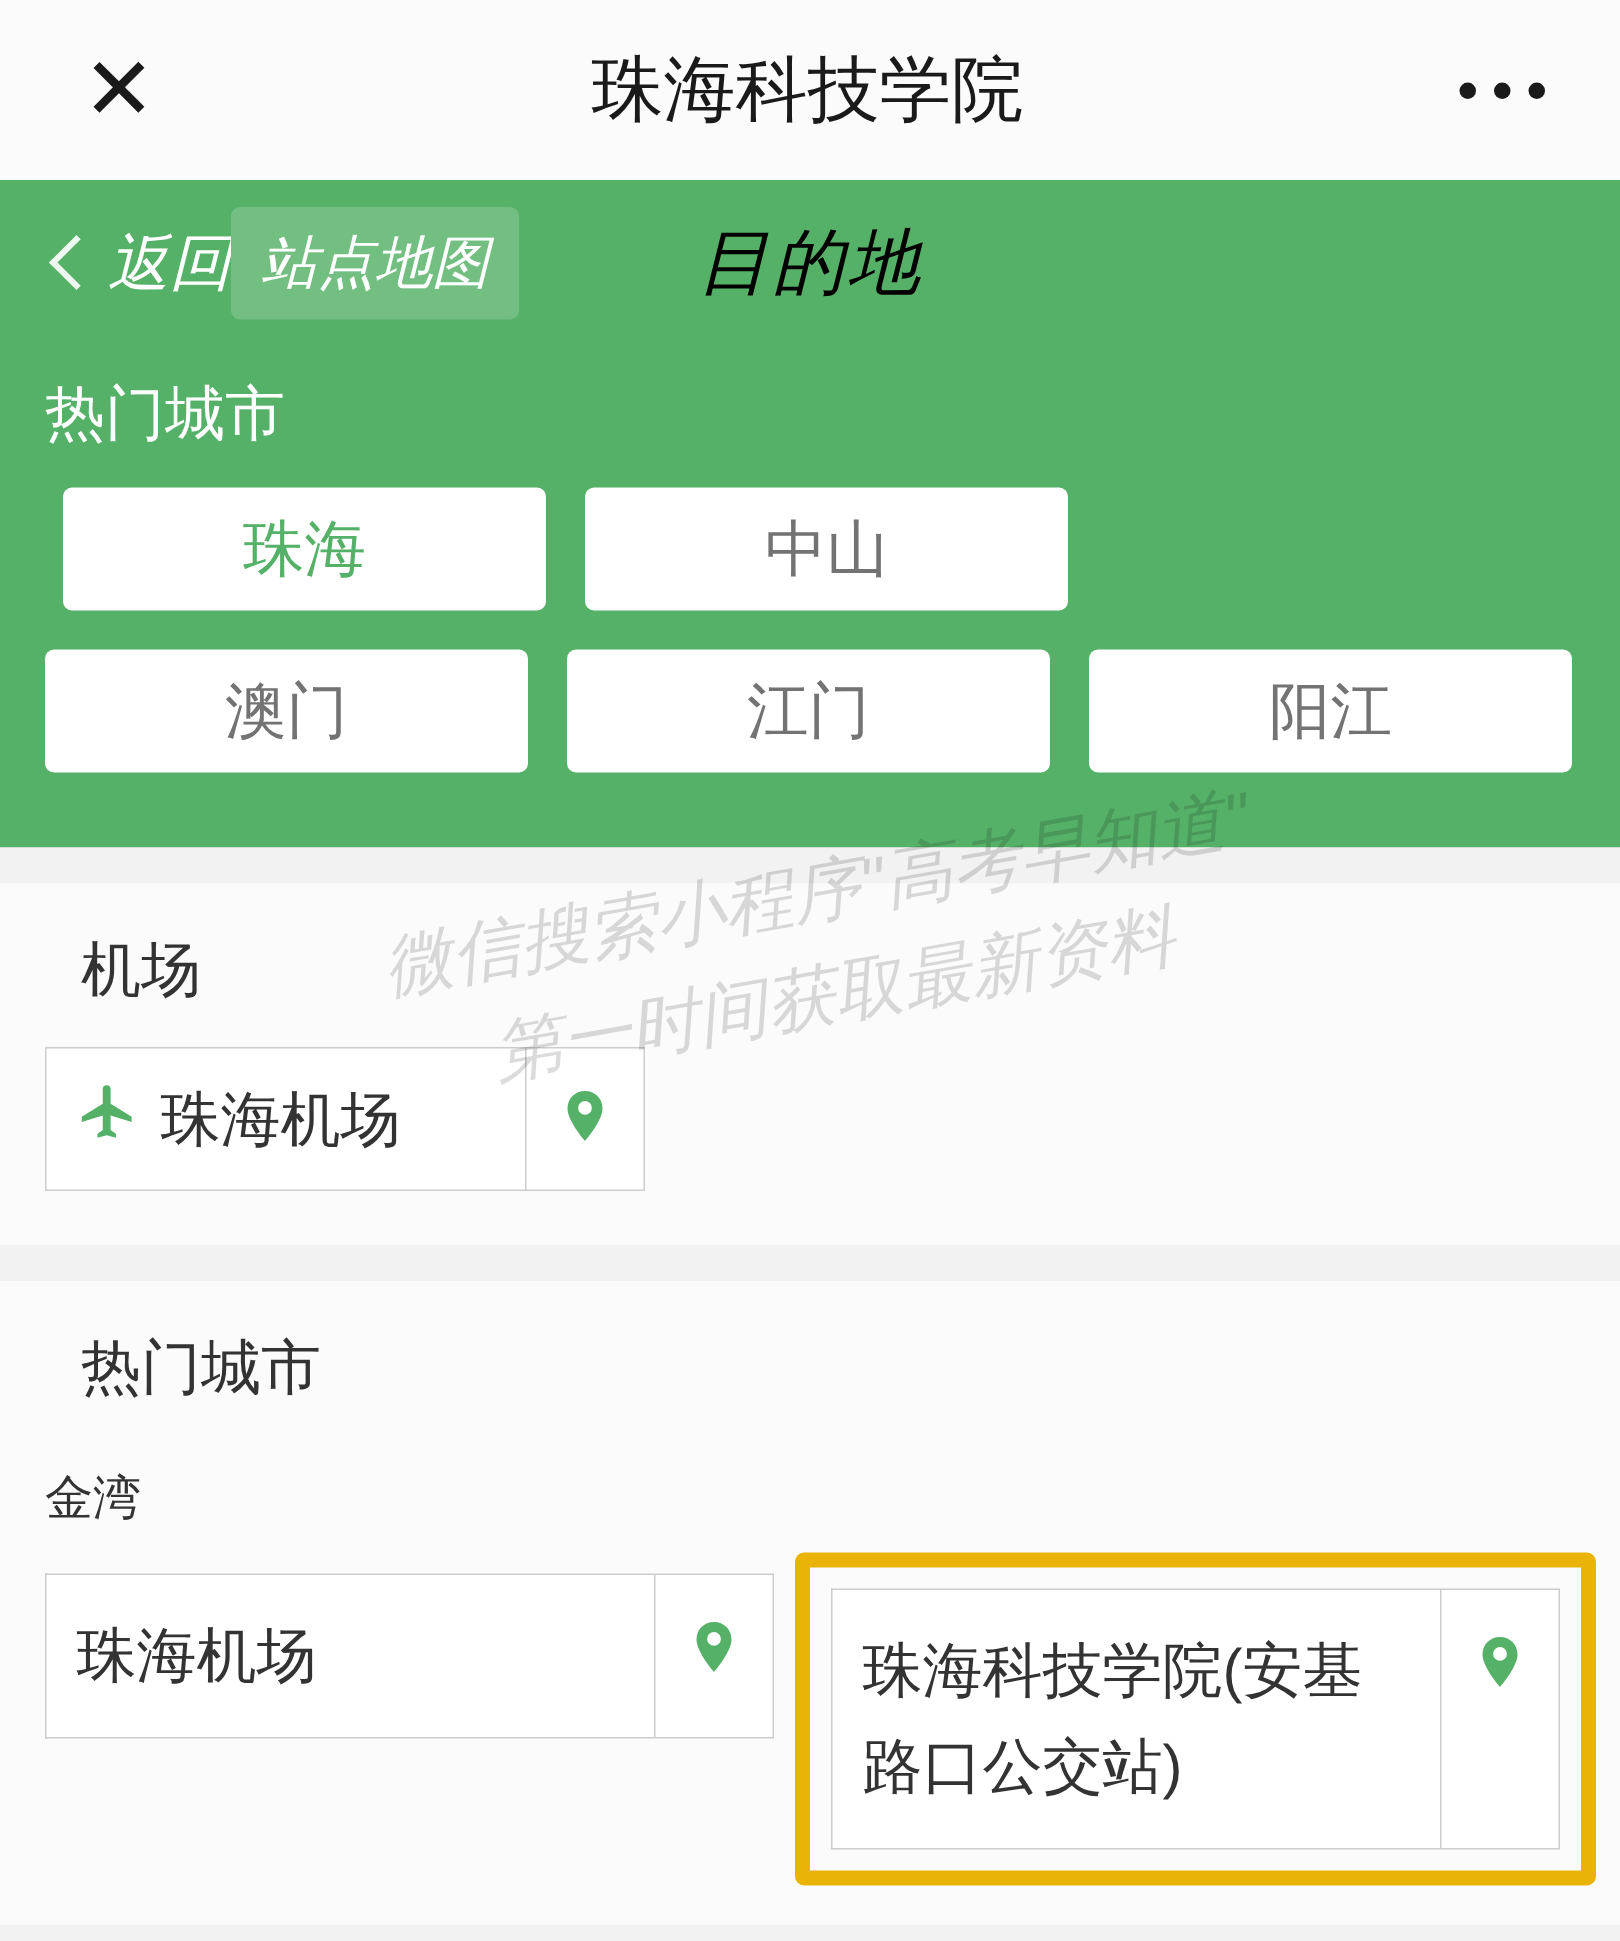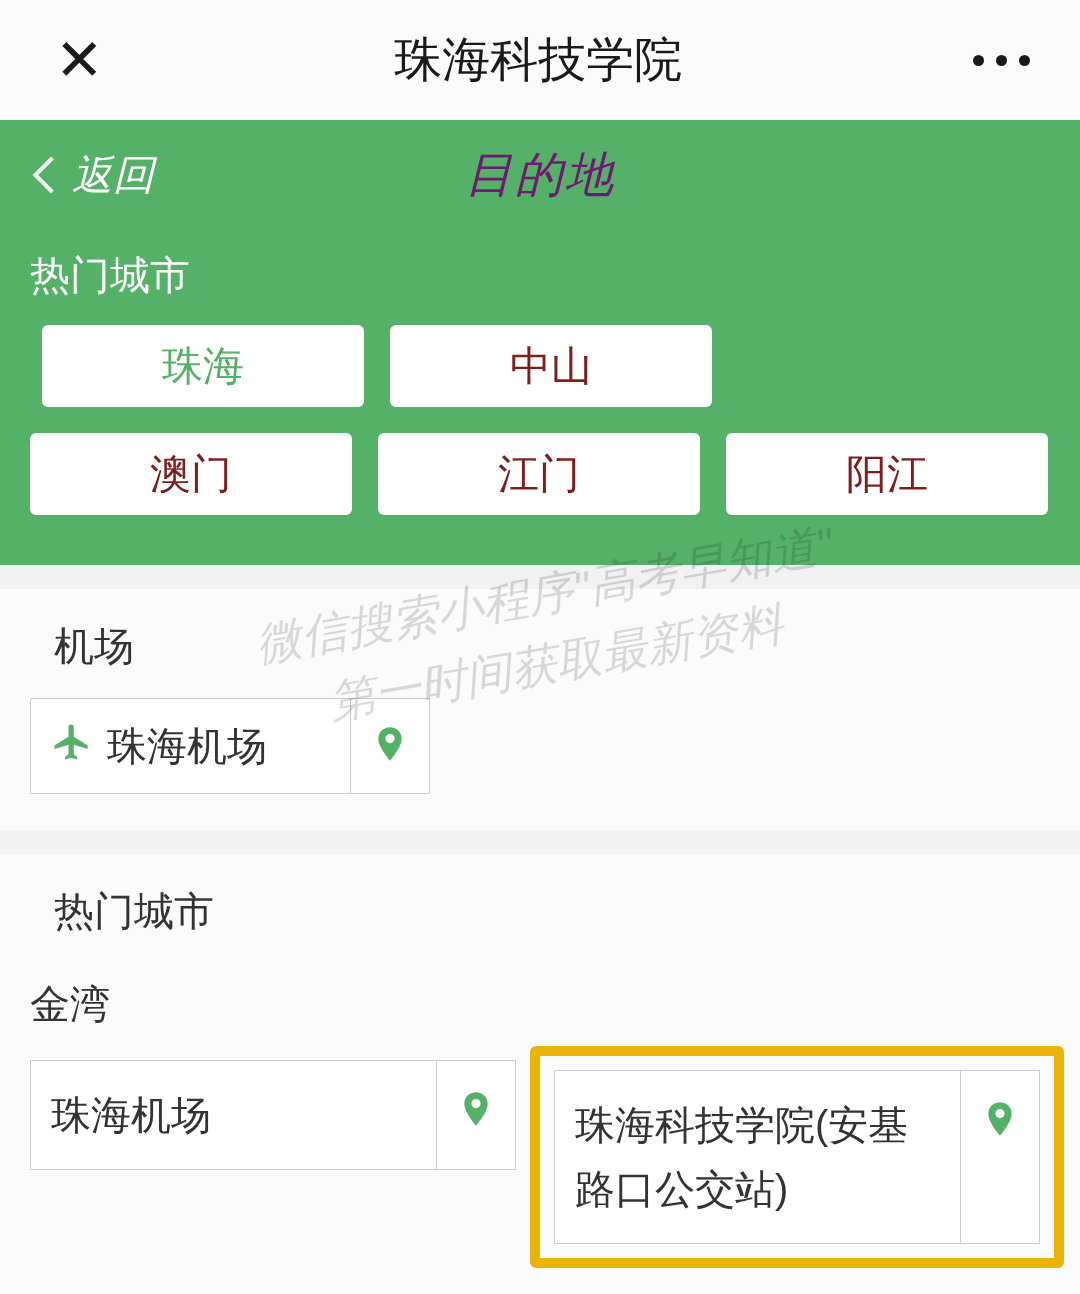--- a/index.html
+++ b/index.html
@@ -59,21 +59,21 @@
       font-size: 41px;
     }
     .chevron-left {
       width: 26px; height: 26px;
       border-left: 4px solid #fff;
       border-bottom: 4px solid #fff;
       transform: rotate(45deg);
       opacity: 0.9;
     }
     .nav-title {
-      color: #701a75;
+      color: #000000;
       font-size: 48px;
       letter-spacing: 2px;
       position: absolute;
       left: 50%;
       transform: translateX(-50%);
     }
     .map-btn {
       background: #73be81;
       color: #fff;
       font-size: 38px;
@@ -93,35 +93,35 @@
     }
     .city-chip {
       width: 322px;
       height: 82px;
       background: #fff;
       border-radius: 6px;
       display: flex;
       align-items: center;
       justify-content: center;
       font-size: 41px;
-      color: #7f1d1d;
+      color: #737373;
     }
     .city-chip.selected { color: #56b168; margin-left: 12px; }
     .section {
       background: #fbfbfb;
       padding: 30px 30px 36px;
     }
     .section-label {
       font-size: 40px;
       color: #333;
       margin-bottom: 24px;
       margin-left: 24px;
     }
     .sub-label {
-      font-size: 40px;
+      font-size: 32px;
       color: #333;
       padding: 0 30px 20px;
       background: #fbfbfb;
     }
     .item-row {
       display: flex;
       align-items: center;
       height: 96px;
       width: 400px;
     }
@@ -216,20 +216,21 @@
     </div>
 </div>
 
 <div class="green-panel">
   <div class="nav-row" style="position:relative">
     <div class="back-btn">
       <div class="chevron-left"></div>
       <span>返回</span>
     </div>
     <div class="nav-title">目的地</div>
+    <div class="map-btn">站点地图</div>
   </div>
   <div class="hot-cities-label">热门城市</div>
   <div class="city-grid">
     <div class="city-chip selected">珠海</div>
     <div class="city-chip">中山</div>
     <div class="city-chip">澳门</div>
     <div class="city-chip">江门</div>
     <div class="city-chip">阳江</div>
   </div>
 </div>

